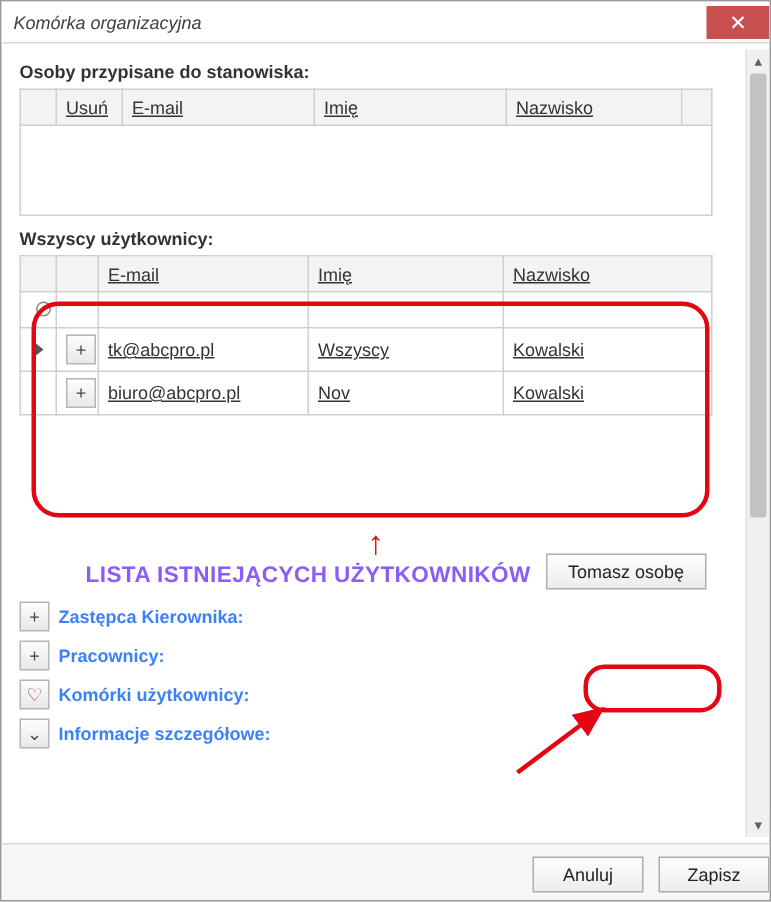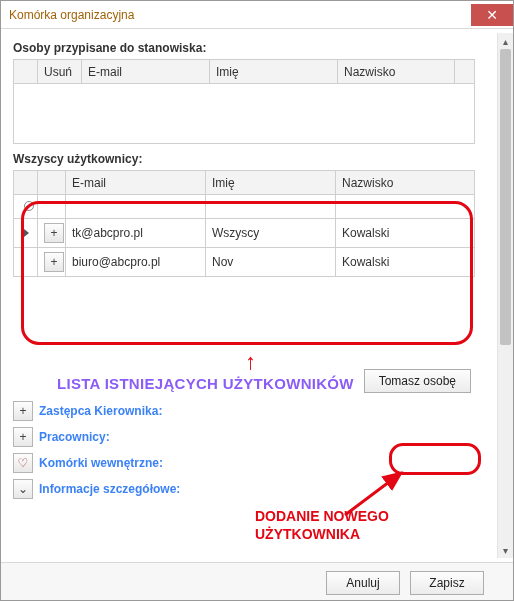--- a/index.html
+++ b/index.html
@@ -14,21 +14,21 @@
   }
   .titlebar {
     height: 28px;
     display: flex;
     align-items: center;
     justify-content: space-between;
     padding-left: 8px;
     background: #fff;
     border-bottom: 1px solid #d9d9d9;
   }
-  .titlebar-title { color: #a16207; font-size: 12px; }
+  .titlebar-title { color: #404040; font-size: 12px; font-style: italic; }
   .close-btn {
     width: 42px; height: 22px;
     background: #c8504f;
     color: #fff;
     display: flex; align-items: center; justify-content: center;
     font-size: 14px;
     cursor: pointer;
   }
   .content {
     position: relative;
@@ -72,20 +72,21 @@
   }
   table.grid th, table.grid td {
     border: 1px solid #cfcfcf;
     padding: 4px 6px;
     text-align: left;
     font-weight: normal;
     color: #333;
     height: 24px;
     overflow: hidden;
     background: #fff;
+    text-decoration: underline;
   }
   table.grid th {
     background: #f3f3f3;
   }
   .col-handle { width: 24px; padding:0; }
   .col-btn { width: 26px; padding:0; text-align:center; }
   .row-selected td { background: #e9f2fa; }
   .row-indicator {
     display:inline-block; width:0;height:0;
     border-top:4px solid transparent;
@@ -166,21 +167,21 @@
     border:1px solid #b5b5b5;
     background:linear-gradient(#fdfdfd,#e8e8e8);
     display:inline-flex;align-items:center;justify-content:center;
     font-size:12px;color:#444;cursor:pointer;
   }
   .exp-label { font-weight:bold; color:#3b82f6; }
   .footer {
     height:40px;
     border-top:1px solid #d9d9d9;
     display:flex; justify-content:flex-end; align-items:center;
-    gap:10px; padding-right:29px;
+    gap:10px; padding-right:0;
     background:#f7f7f7;
   }
   .footer .btn { min-width: 74px; }
   .heart-icon { color:#a33; font-size:12px; }
 </style>
 </head>
 <body>
 
 <div class="titlebar">
   <span class="titlebar-title">Komórka organizacyjna</span>
@@ -268,36 +269,32 @@
 
     <div class="annot-box2"></div>
     <svg class="annot-arrow2-svg" width="80" height="56">
       <defs>
         <marker id="ah" markerWidth="8" markerHeight="8" refX="6" refY="3" orient="auto">
           <path d="M0,0 L7,3 L0,6 Z" fill="#e30613"></path>
         </marker>
       </defs>
       <line x1="8" y1="50" x2="64" y2="8" stroke="#e30613" stroke-width="3" marker-end="url(#ah)"></line>
     </svg>
-    <div class="annot-text2">
-      <span>DODANIE NOWEGO</span><br>
-      <span>UŻYTKOWNIKA</span>
-    </div>
 
     <div class="exp-row" style="margin-top:4px">
       <span class="exp-btn">+</span>
       <span class="exp-label">Zastępca Kierownika:</span>
     </div>
     <div class="exp-row">
       <span class="exp-btn">+</span>
       <span class="exp-label">Pracownicy:</span>
     </div>
     <div class="exp-row">
       <span class="exp-btn heart-icon">♡</span>
-      <span class="exp-label">Komórki wewnętrzne:</span>
+      <span class="exp-label">Komórki użytkownicy:</span>
     </div>
     <div class="exp-row">
       <span class="exp-btn">⌄</span>
       <span class="exp-label">Informacje szczegółowe:</span>
     </div>
 
   </div>
 
   <div class="vscroll">
     <div class="vscroll-arrow">▴</div>

